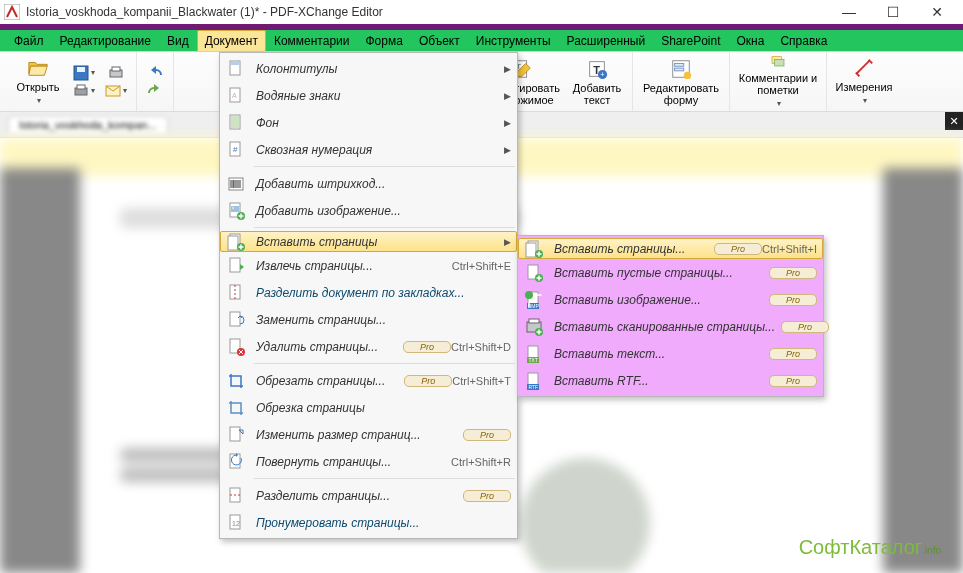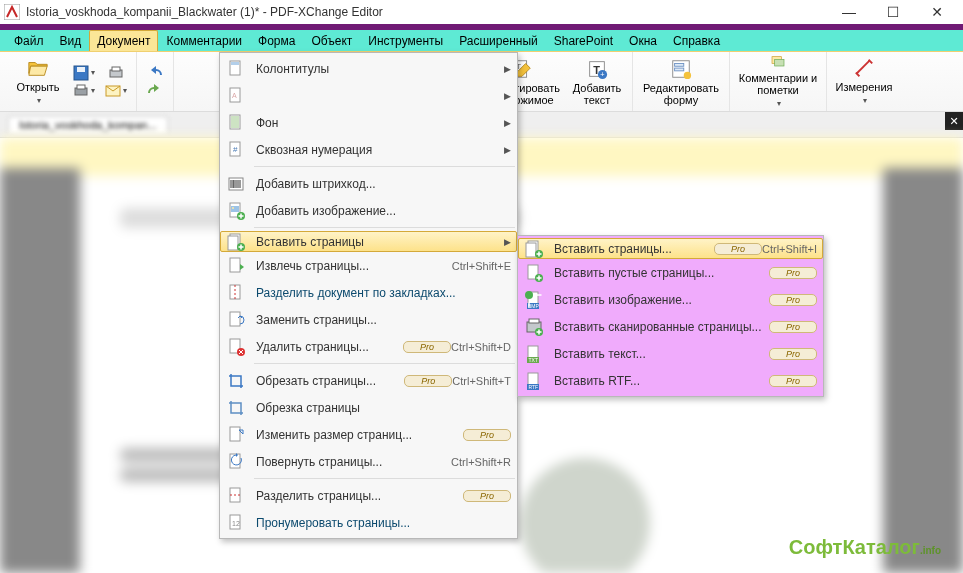--- a/index.html
+++ b/index.html
@@ -2,44 +2,44 @@
 <html><head>
 <meta charset="utf-8">
 <style>
 * { margin:0; padding:0; box-sizing:border-box; font-family:"Segoe UI",Tahoma,sans-serif; }
 body { width:963px; height:573px; background:#fff; overflow:hidden; position:relative; }
 .titlebar { height:30px; background:#fff; border-bottom:6px solid #701a75; display:flex; align-items:center; padding:0 4px; }
 .app-icon { width:16px; height:16px; margin-right:6px; }
 .title-text { flex:1; font-size:12px; color:#333; }
 .win-controls { display:flex; }
 .win-btn { width:44px; height:28px; display:flex; align-items:center; justify-content:center; font-size:14px; color:#333; }
-.menubar { height:22px; background:#5eead4; border-bottom:1px solid #f0d070; display:flex; align-items:stretch; padding:0 6px; font-size:12px; }
+.menubar { height:22px; background:#22c55e; border-bottom:1px solid #f0d070; display:flex; align-items:stretch; padding:0 6px; font-size:12px; }
 .menu-item { padding:0 8px; display:flex; align-items:center; cursor:default; }
 .menu-item.active { background:#fbe697; border:1px solid #d4a939; border-bottom:none; border-radius:2px 2px 0 0; padding:0 7px; }
 .ribbon { height:60px; background:linear-gradient(#fdfdfd,#f6f6f6); border-bottom:1px solid #dcdcdc; display:flex; align-items:center; padding:0 4px; }
 .ribbon-group { display:flex; align-items:center; height:100%; border-right:1px solid #e5e5e5; padding:0 4px; }
 .ribbon-big { display:flex; flex-direction:column; align-items:center; justify-content:center; width:70px; height:56px; font-size:11px; text-align:center; line-height:12px; gap:2px; }
 .ribbon-big.w { width:88px; }
 .ribbon-icon { width:22px; height:22px; }
 .tab-strip { height:26px; background:#efefef; border-bottom:1px solid #dcdcdc; font-size:11px; display:flex; align-items:center; padding-left:8px; position:relative; }
 .tab { background:#fff; border:1px solid #ccc; border-bottom:none; padding:2px 10px; border-radius:3px 3px 0 0; filter:blur(2px); }
 .tab-close { position:absolute; right:0; top:0; width:18px; height:18px; background:#222; color:#fff; font-size:11px; display:flex; align-items:center; justify-content:center; }
 .content { position:absolute; top:138px; left:0; right:0; bottom:0; background:#888; overflow:hidden; filter:blur(6px); }
 .page-bg { position:absolute; left:80px; top:10px; right:80px; bottom:-40px; background:#fff; }
 .yellow-bar { position:absolute; top:0; left:0; right:0; height:30px; background:#fff7c2; }
 .yellow-bar2 { position:absolute; top:34px; left:80px; right:80px; height:28px; background:#fff7c2; }
 .blob { position:absolute; background:#ddd; border-radius:6px; }
-.watermark { position:absolute; right:14px; bottom:10px; font-size:20px; font-weight:700; color:#7dbb3a; padding:4px 8px;text-align:right; }
+.watermark { position:absolute; right:14px; bottom:10px; font-size:20px; font-weight:400; color:#7dbb3a; padding:4px 8px;text-align:right; }
 .watermark .info { font-size:10px; color:#5d9328; }
 .dropdown { position:absolute; left:219px; top:52px; width:299px; background:#f7f7f7; border:1px solid #b8b8b8; box-shadow:2px 3px 6px rgba(0,0,0,.25); padding:2px 0; }
 .ditem { height:27px; display:flex; align-items:center; padding:0 6px; font-size:12px; color:#333; position:relative; }
 .ditem.disabled { color:#0c4a6e; }
 .ditem.hover { background:linear-gradient(#fff3c7,#fde28a); border:1px solid #d4a939; border-radius:2px; padding:0 5px; height:21px; }
 .ditem .dicon { width:20px; height:20px; margin-right:10px; flex-shrink:0; }
-.ditem .dlabel { flex:1; white-space:nowrap; }
+.ditem .dlabel { flex:1; white-space:nowrap;font-style:italic; }
 .ditem .pro { font-size:9px; font-style:italic; color:#8a6600; background:#f5edd6; border:1px solid #cfb879; border-radius:5px; padding:0 16px; margin-left:6px; }
 .ditem .shortcut { color:#666; font-size:11px; margin-left:auto; padding-left:0; }
 .ditem .arrow { margin-left:auto; font-size:9px; color:#555; }
 .sep { height:1px; background:#dcdcdc; margin:3px 2px 3px 34px; }
 .submenu { position:absolute; left:517px; top:235px; width:307px; background:#f0abfc; border:1px solid #b8b8b8; box-shadow:2px 3px 6px rgba(0,0,0,.25); padding:2px 0; }
 .small-icons { display:flex; flex-direction:column; gap:2px; padding:4px 2px;}
 .si { width:28px; height:16px; display:flex; align-items:center; justify-content:center; }
 .tri { margin-left:2px; font-size:8px; color:#555; }
 </style>
 </head>
@@ -53,20 +53,21 @@
   <div class="title-text">Istoria_voskhoda_kompanii_Blackwater (1)* - PDF-XChange Editor</div>
   <div class="win-controls">
     <div class="win-btn">—</div>
     <div class="win-btn">☐</div>
     <div class="win-btn">✕</div>
   </div>
 </div>
 
 <div class="menubar" id="menubar">
     <div class="menu-item">Файл</div>
+    <div class="menu-item">Редактирование</div>
     <div class="menu-item">Вид</div>
     <div class="menu-item active">Документ</div>
     <div class="menu-item">Комментарии</div>
     <div class="menu-item">Форма</div>
     <div class="menu-item">Объект</div>
     <div class="menu-item">Инструменты</div>
     <div class="menu-item">Расширенный</div>
     <div class="menu-item">SharePoint</div>
     <div class="menu-item">Окна</div>
     <div class="menu-item">Справка</div>
@@ -204,20 +205,21 @@
           <rect x="5" y="3" width="8" height="3" fill="#b3cfea"></rect>
         </svg></span>
       <span class="dlabel">Колонтитулы</span>
       <span class="arrow">▶</span>
     </div>
     <div class="ditem">
       <span class="dicon"><svg width="20" height="20" viewBox="0 0 20 20">
           <rect x="4" y="2" width="10" height="14" fill="#fff" stroke="#9a9a9a"></rect>
           <text x="6" y="12" font-size="7" fill="#d9a6a6">A</text>
         </svg></span>
+      <span class="dlabel">Водяные знаки</span>
       <span class="arrow">▶</span>
     </div>
     <div class="ditem">
       <span class="dicon"><svg width="20" height="20" viewBox="0 0 20 20">
           <rect x="4" y="2" width="10" height="14" fill="#fff" stroke="#9a9a9a"></rect>
           <rect x="5" y="3" width="8" height="12" fill="#cde3c3"></rect>
         </svg></span>
       <span class="dlabel">Фон</span>
       <span class="arrow">▶</span>
     </div>

